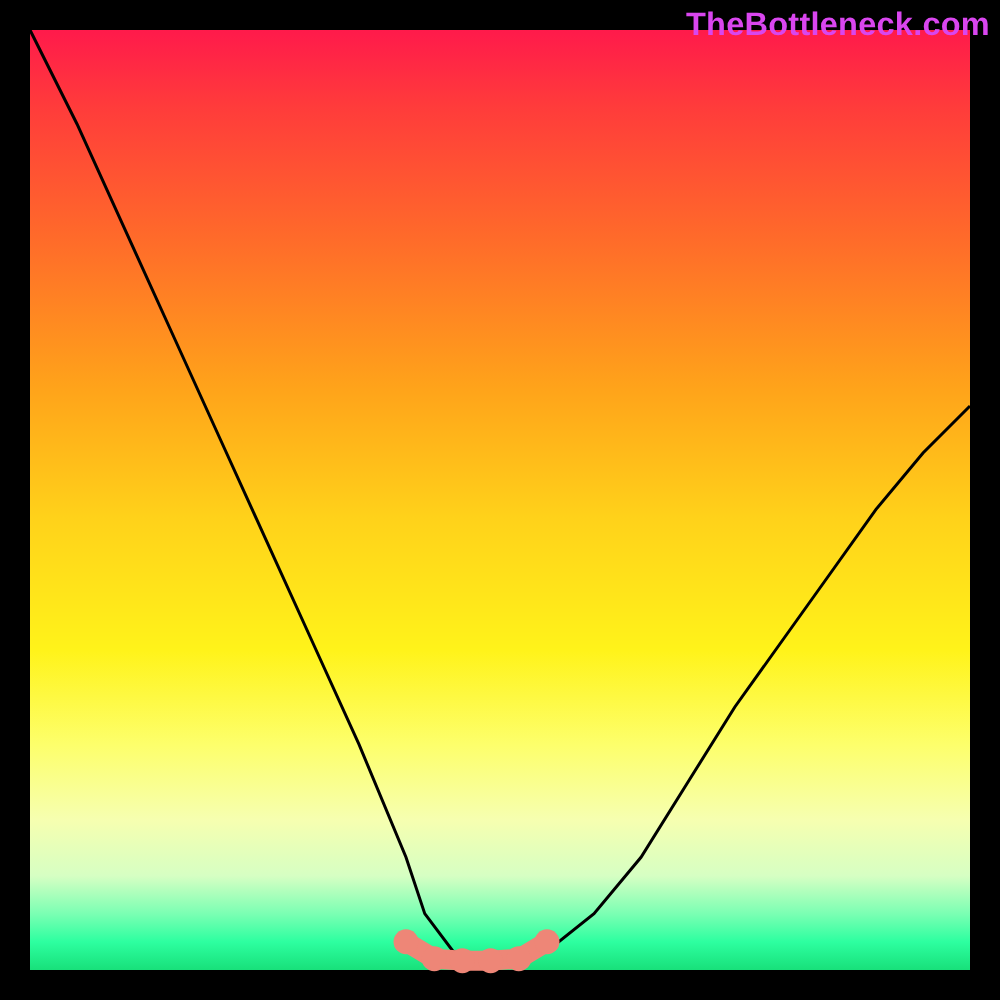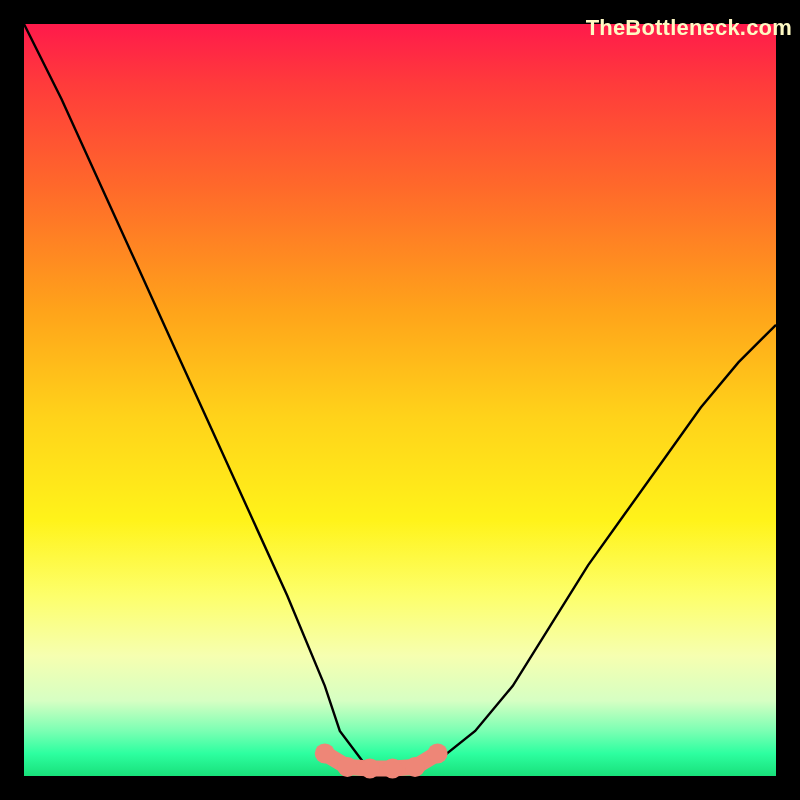--- a/index.html
+++ b/index.html
@@ -36,24 +36,24 @@
       #fdff6b 76%,
       #f6ffb0 84%,
       #d6ffc3 90%,
       #7bffb3 94%,
       #2dffa0 97%,
       #18e07a 100%
     );
   }
   .watermark {
     position: absolute;
-    top: 15px;
+    top: 4px;
     right: 8px;
-    color: #fef9c3;
-    font-size: 22px;
+    color: #d946ef;
+    font-size: 26px;
     font-weight: 600;
     letter-spacing: 0.2px;
     user-select: none;
   }
   svg.overlay {
     position: absolute;
     top: 24px;
     left: 24px;
     width: 752px;
     height: 752px;

